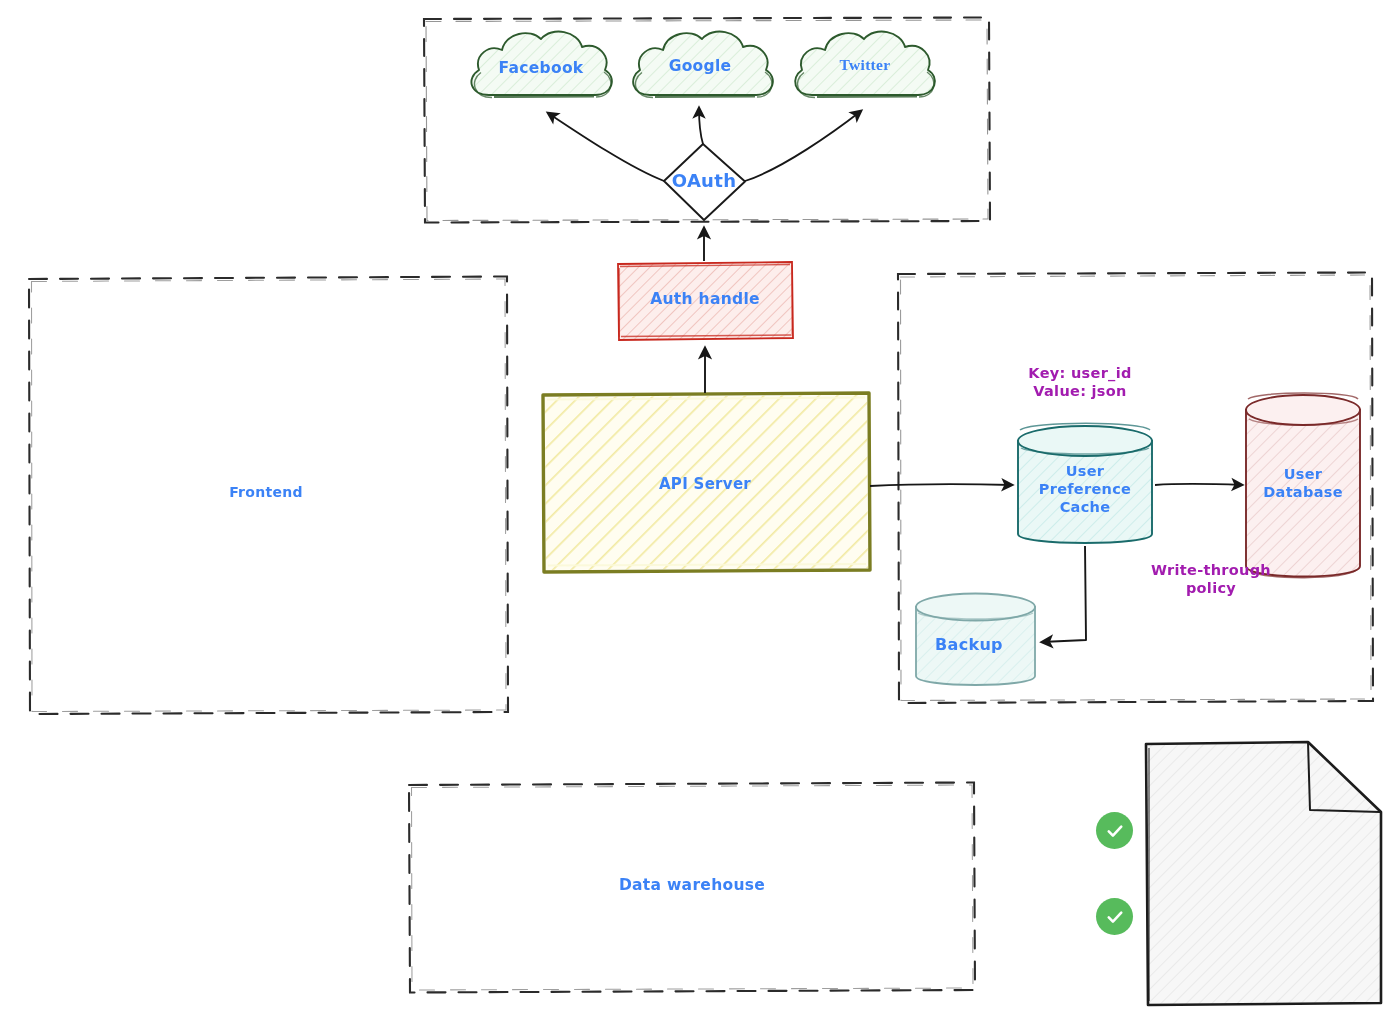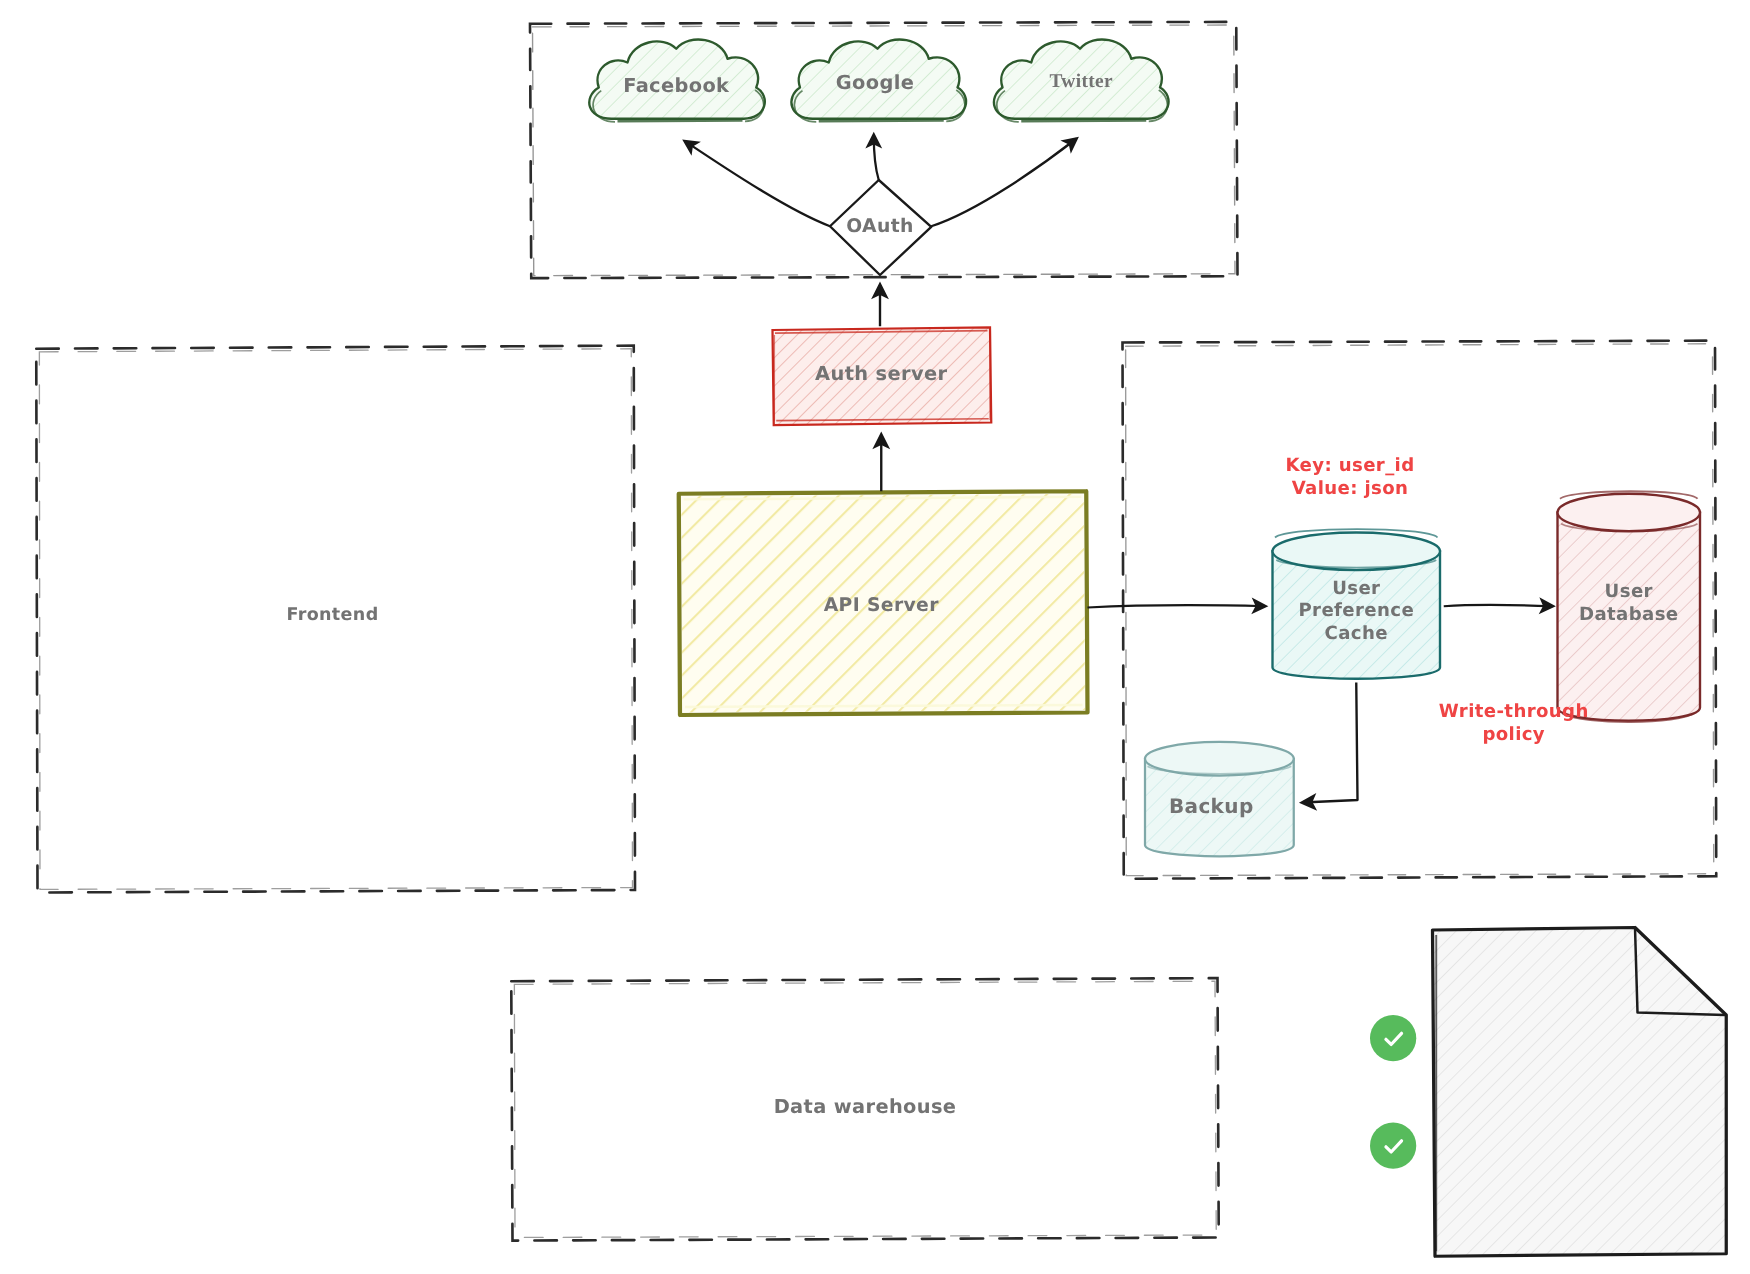--- a/index.html
+++ b/index.html
@@ -5,23 +5,23 @@
   html,body{margin:0;padding:0;background:#ffffff;}
   body{width:1400px;height:1019px;position:relative;overflow:hidden;
        font-family:"DejaVu Sans",sans-serif;}
   #stage{position:absolute;left:0;top:0;width:1400px;height:1019px;}
   svg.layer{position:absolute;left:0;top:0;width:1400px;height:1019px;overflow:visible;}
   .hand-node{font-size:15px;}
   .hand-group{font-size:15px;}
 
   .txtlayer{position:absolute;left:0;top:0;width:1400px;height:1019px;}
   .lbl{position:absolute;font-family:"DejaVu Sans",sans-serif;font-weight:600;
-       color:#737373;letter-spacing:.3px;white-space:pre;line-height:1.25;}
+       color:#3b82f6;letter-spacing:.3px;white-space:pre;line-height:1.25;}
   .lbl.center{transform:translate(-50%,-50%);text-align:center;}
-  .lbl.gray{color:#ef4444;}
+  .lbl.gray{color:#a21caf;}
   .note-txt{position:absolute;font-family:"DejaVu Sans",sans-serif;
             font-weight:600;font-size:14.5px;color:#161616;line-height:1.45;
             letter-spacing:.2px;width:215px;}
   .chk{position:absolute;width:37px;height:37px;border-radius:50%;
        display:flex;align-items:center;justify-content:center;}
   .chk svg{width:20px;height:20px;}
 </style>
 </head>
 <body>
 
@@ -189,23 +189,23 @@
       <path d="M1308,742 L1310,810 L1380,812" fill="none" stroke="#1c1c1c" stroke-width="2" stroke-linejoin="round"></path>
     </g>
   </svg>
 
   <div class="txtlayer">
 
     <div class="lbl center hand-node" style="left:541px;top:69px;font-size:15.5px;">Facebook</div>
     <div class="lbl center hand-node" style="left:700px;top:67px;font-size:15.5px;">Google</div>
     <div class="lbl center hand-node" style="left:865px;top:65px;font-size:15.5px;font-family:Liberation Serif, serif;">Twitter</div>
 
-    <div class="lbl center hand-node" style="left:704px;top:181px;font-size:15px;">OAuth</div>
-
-    <div class="lbl center hand-node" style="left:705px;top:300px;font-size:15.5px;">Auth server</div>
+    <div class="lbl center hand-node" style="left:704px;top:181px;font-size:18px;">OAuth</div>
+
+    <div class="lbl center hand-node" style="left:705px;top:300px;font-size:15.5px;">Auth handle</div>
 
     <div class="lbl center hand-node" style="left:705px;top:484px;font-size:15px;">API Server</div>
 
     <div class="lbl center hand-node" style="left:1085px;top:489px;font-size:14.5px;">User
 Preference
 Cache</div>
 
     <div class="lbl center hand-node" style="left:1303px;top:483px;font-size:14.5px;">User
 Database</div>
 

